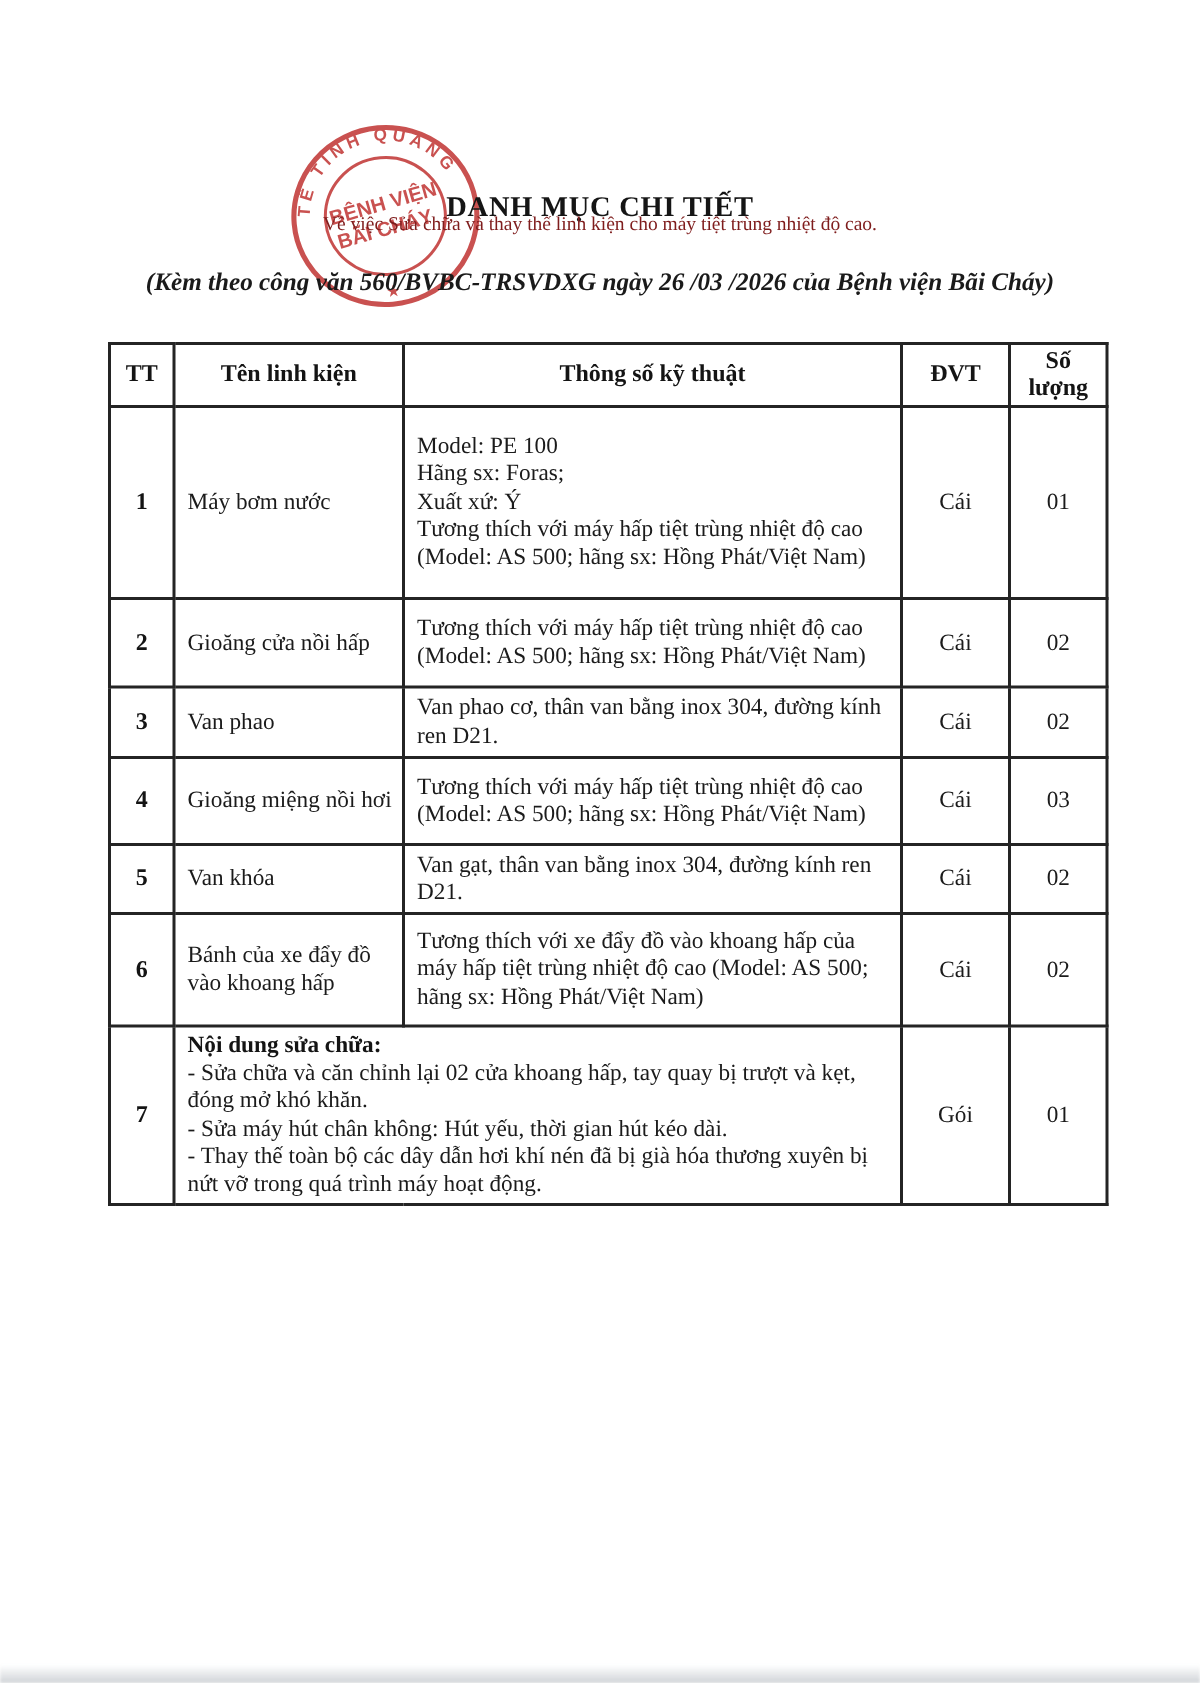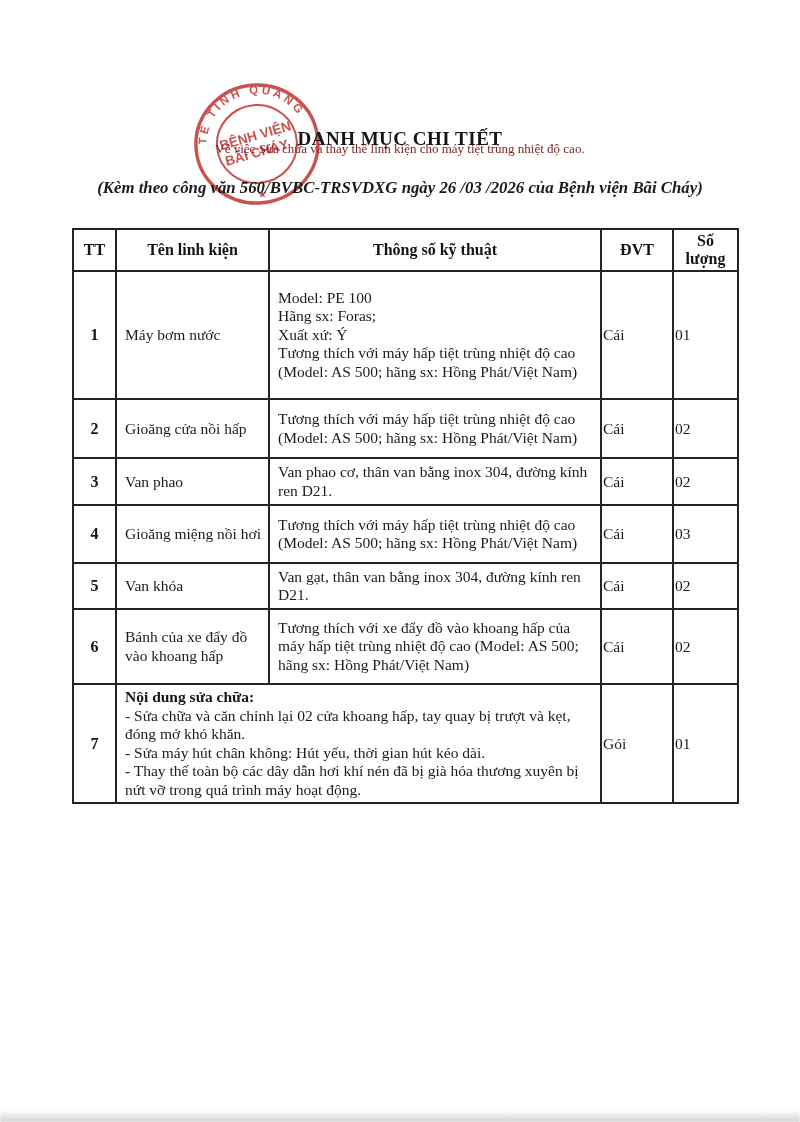--- a/index.html
+++ b/index.html
@@ -23,21 +23,21 @@
     position:absolute;left:72px;top:228px;width:665px;z-index:3;
     border-collapse:collapse;table-layout:fixed;
     font-size:15.5px;color:#1b1b1b;
   }
   table.doc th,table.doc td{border:2px solid #242424;vertical-align:middle;}
   table.doc th{font-weight:bold;text-align:center;font-size:16px;line-height:18px;padding:2px 2px;color:#141414;}
   td.c-tt{text-align:center;font-weight:bold;font-size:16px;color:#141414;}
   td.c-name{padding:1px 6px 2px 8px;line-height:19px;}
   td.c-spec{padding:2px 4px 2px 8px;line-height:18.5px;border-radius:25px;}
   td.c-spec .bold{font-weight:bold;color:#141414;}
-  td.c-unit,td.c-qty{text-align:left;}
+  td.c-unit,td.c-qty{text-align:center;}
   
   .scan-bottom{
     position:absolute;left:0;bottom:0;width:100%;height:12px;z-index:1;
     background:linear-gradient(to bottom, rgba(160,168,175,0) 0%, rgba(150,158,166,.38) 85%, rgba(140,148,156,.42) 100%);
     filter:blur(1px);
   }
 </style>
 </head>
 <body>
 

